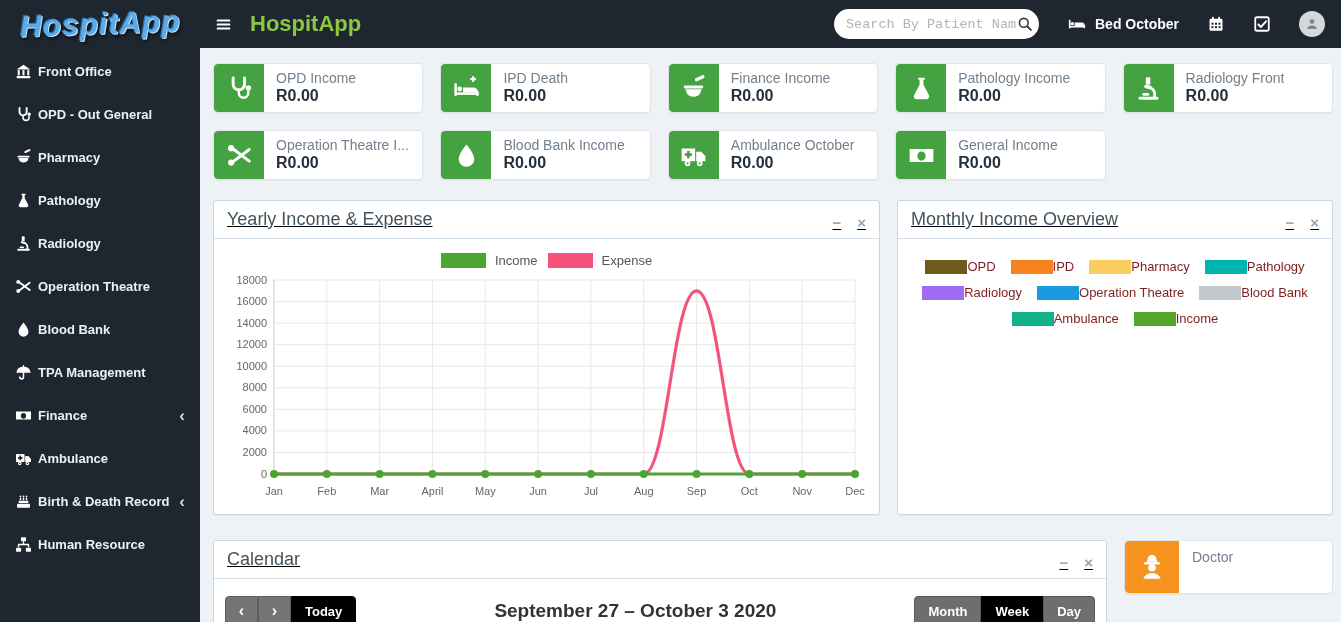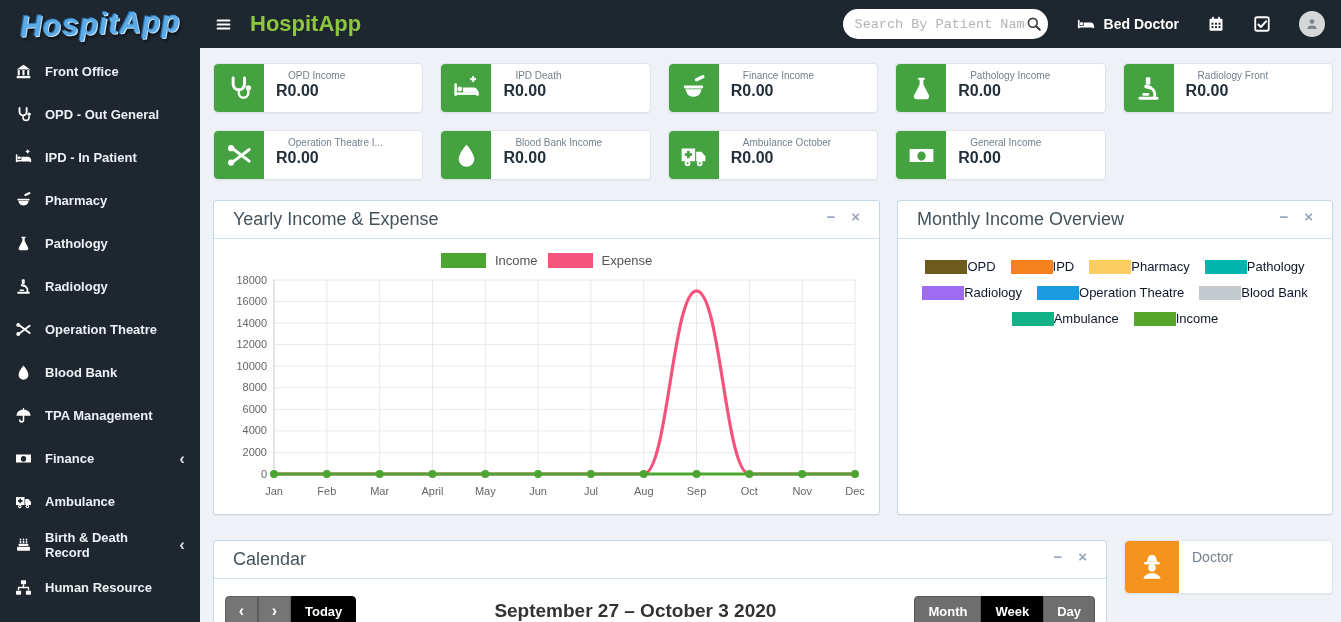--- a/index.html
+++ b/index.html
@@ -18,51 +18,51 @@
   .search-pill input::placeholder { color:#b3b3b3; }
   .search-icon { width:16px; height:16px; color:#3a3a3a; cursor:pointer; flex:none; }
   .bed-status { display:flex; align-items:center; gap:8px; color:#fff; font-weight:bold; font-size:14px; cursor:pointer; }
   .bicon { width:20px; height:18px; color:#fff; }
   .hicon { width:18px; height:18px; color:#fff; cursor:pointer; }
   .avatar { width:26px; height:26px; border-radius:50%; background:#d5d7d9; color:#7c8590; display:flex; align-items:center; justify-content:center; cursor:pointer; }
   .avatar span { width:14px; height:14px; display:block; }
 
   
   .sidebar { position:fixed; top:48px; left:0; width:200px; height:574px; background:#1e2630; padding-top:2px; z-index:10; }
-  .side-item { display:flex; align-items:center; height:43px; padding:0 15px; color:#edf0f4; font-size:13px; font-weight:bold; gap:13px; cursor:pointer; }
+  .side-item { display:flex; align-items:center; height:43px; padding:0 15px; color:#edf0f4; font-size:13px; font-weight:bold; gap:6px; cursor:pointer; }
   .sicon { width:17px; height:17px; color:#fff; flex:none; display:flex; }
   .chev { margin-left:auto; color:#d6dbe1; font-size:17px; font-weight:bold; line-height:1; }
 
   
   .main { position:absolute; left:200px; top:48px; width:1141px; height:574px; padding:15px 8px 0 13px; overflow:hidden; }
 
   .stats-grid { display:grid; grid-template-columns:repeat(5,1fr); gap:17px; margin-bottom:20px; }
   .stat-card { background:#fff; border:1px solid #dfe4ea; border-radius:4px; height:50px; display:flex; overflow:hidden; cursor:pointer; box-shadow:0 1px 1px rgba(0,0,0,.04); }
   .stat-icon { width:50px; flex:none; display:flex; align-items:center; justify-content:center; border-radius:4px 0 0 4px; color:#fff; }
   .stat-icon span { width:27px; height:27px; display:block; }
   .stat-text { padding:6px 10px 0 12px; min-width:0; }
-  .stat-title { font-size:10px; color:#73808d; white-space:nowrap; overflow:hidden;margin-left:12px; }
+  .stat-title { font-size:14px; color:#73808d; white-space:nowrap; overflow:hidden; }
   .stat-value { font-size:16px; font-weight:bold; color:#232f3b; margin-top:1px; }
 
   .charts-row { display:flex; gap:17px; margin-bottom:25px; align-items:stretch; }
   .panel { background:#fff; border:1px solid #c5d8e8; border-radius:3px; box-shadow:0 1px 1px rgba(0,0,0,.05); }
-  .panel-head { display:flex; align-items:flex-start; padding:8px 19px; border-bottom:1px solid #d3e1ee; }
+  .panel-head { display:flex; align-items:flex-end; padding:8px 13px; border-bottom:1px solid #d3e1ee;text-decoration:underline; }
   .panel-title { font-size:18px; color:#44525c; }
   .panel-tools { margin-left:auto; display:flex; gap:16px; }
   .ptool { color:#97a4bb; font-weight:bold; font-size:15px; line-height:1; cursor:pointer; }
   .panel-yearly { width:667px; flex:none; }
   .panel-yearly .panel-body { padding:10px 10px 6px; }
   .chart-legend { display:flex; justify-content:center; align-items:center; gap:10px; margin:4px 0 2px; }
   .cl-item { display:flex; align-items:center; gap:9px; font-size:13px; color:#555; cursor:pointer; }
   .cl-swatch { width:45px; height:15px; display:inline-block; }
   .tk { font:11px "Liberation Sans",sans-serif; fill:#666; }
   .panel-monthly { flex:1; }
   .panel-monthly .panel-body { padding:20px 14px; }
   .m-legend { display:flex; flex-wrap:wrap; justify-content:center; row-gap:11px; column-gap:15px; }
-  .m-item { display:flex; align-items:center; font-size:13px; color:#0f172a; cursor:pointer; }
+  .m-item { display:flex; align-items:center; font-size:13px; color:#7f1d1d; cursor:pointer; }
   .m-swatch { width:42px; height:14px; display:inline-block; }
 
   .bottom-row { display:flex; gap:17px; }
   .panel-calendar { width:894px; flex:none; height:220px; }
   .cal-toolbar { display:flex; align-items:center; padding:17px 11px 0; }
   .btn-group { display:flex; }
   .cal-nav { width:33px; height:30px; background:#757575; border:1px solid #5e5e5e; color:#fff; font-size:16px; font-weight:bold;
     display:flex; align-items:center; justify-content:center; cursor:pointer; }
   .cal-nav.first { border-radius:4px 0 0 4px; }
   .cal-today { height:30px; background:#000; border:1px solid #000; color:#fff; font-size:13px; font-weight:bold; padding:0 13px;
@@ -112,21 +112,21 @@
     <div class="bed-status">
       <span class="bicon" data-icon="bed">
           <svg viewBox="0 0 20 20" fill="currentColor">
             <rect x="1" y="5.4" width="1.9" height="9.6" rx="0.9"></rect>
             <circle cx="5" cy="9.6" r="1.8"></circle>
             <path d="M7.4 8.4 h7.8 a3.3 3.3 0 0 1 3.3 3.3 v0.4 H7.4 z"></path>
             <rect x="1.9" y="12.1" width="17" height="1.8"></rect>
             <rect x="17.1" y="11" width="1.9" height="3.8" rx="0.9"></rect>
           </svg>
         </span>
-      <span>Bed Doctor</span>
+      <span>Bed October</span>
     </div>
     <span class="hicon" data-icon="calendar">
         <svg viewBox="0 0 20 20" fill="currentColor">
           <rect x="2.8" y="4.2" width="14.4" height="13.3" rx="1.4"></rect>
           <rect x="5.6" y="2" width="2" height="4.4" rx="0.8"></rect>
           <rect x="12.4" y="2" width="2" height="4.4" rx="0.8"></rect>
           <g fill="var(--hole,#1e2630)">
             <rect x="5" y="8.6" width="2.2" height="2.2"></rect>
             <rect x="8.9" y="8.6" width="2.2" height="2.2"></rect>
             <rect x="12.8" y="8.6" width="2.2" height="2.2"></rect>
@@ -168,34 +168,20 @@
   </div>
   <div class="side-item">
     <span class="sicon" data-icon="stethoscope">
         <svg viewBox="0 0 20 20" fill="currentColor">
           <path d="M5.3 2.2 v4.6 a4.2 4.2 0 0 0 8.4 0 V2.2" fill="none" stroke="currentColor" stroke-width="2.2" stroke-linecap="round"></path>
           <circle cx="16.6" cy="9.6" r="2"></circle>
           <path d="M9.5 11 v2.4 a3.5 3.5 0 0 0 7 0 v-1.8" fill="none" stroke="currentColor" stroke-width="1.8"></path>
         </svg>
       </span>
     <span>OPD - Out General</span>
-  </div>
-  <div class="side-item">
-    <span class="sicon" data-icon="bed-plus">
-        <svg viewBox="0 0 20 20" fill="currentColor">
-          <rect x="12.6" y="2.2" width="4.6" height="1.6" rx="0.8"></rect>
-          <rect x="14.1" y="0.7" width="1.6" height="4.6" rx="0.8"></rect>
-          <rect x="1" y="6.2" width="1.9" height="9.4" rx="0.9"></rect>
-          <circle cx="5" cy="10.4" r="1.8"></circle>
-          <path d="M7.4 9.2 h7.8 a3.3 3.3 0 0 1 3.3 3.3 v0.4 H7.4 z"></path>
-          <rect x="1.9" y="12.9" width="17" height="1.8"></rect>
-          <rect x="17.1" y="11.8" width="1.9" height="3.8" rx="0.9"></rect>
-        </svg>
-      </span>
-    <span>IPD - In Patient</span>
   </div>
   <div class="side-item">
     <span class="sicon" data-icon="mortar">
         <svg viewBox="0 0 20 20" fill="currentColor">
           <rect x="2.8" y="7.8" width="14.4" height="2.2" rx="1.1"></rect>
           <path d="M4 10.6 h12 l-1.1 2.9 a5.2 3.8 0 0 1 -9.8 0 z"></path>
           <rect x="10.8" y="1.2" width="7.6" height="2.4" rx="1.2" transform="rotate(-26 14.6 2.4)"></rect>
         </svg>
       </span>
     <span>Pharmacy</span>

